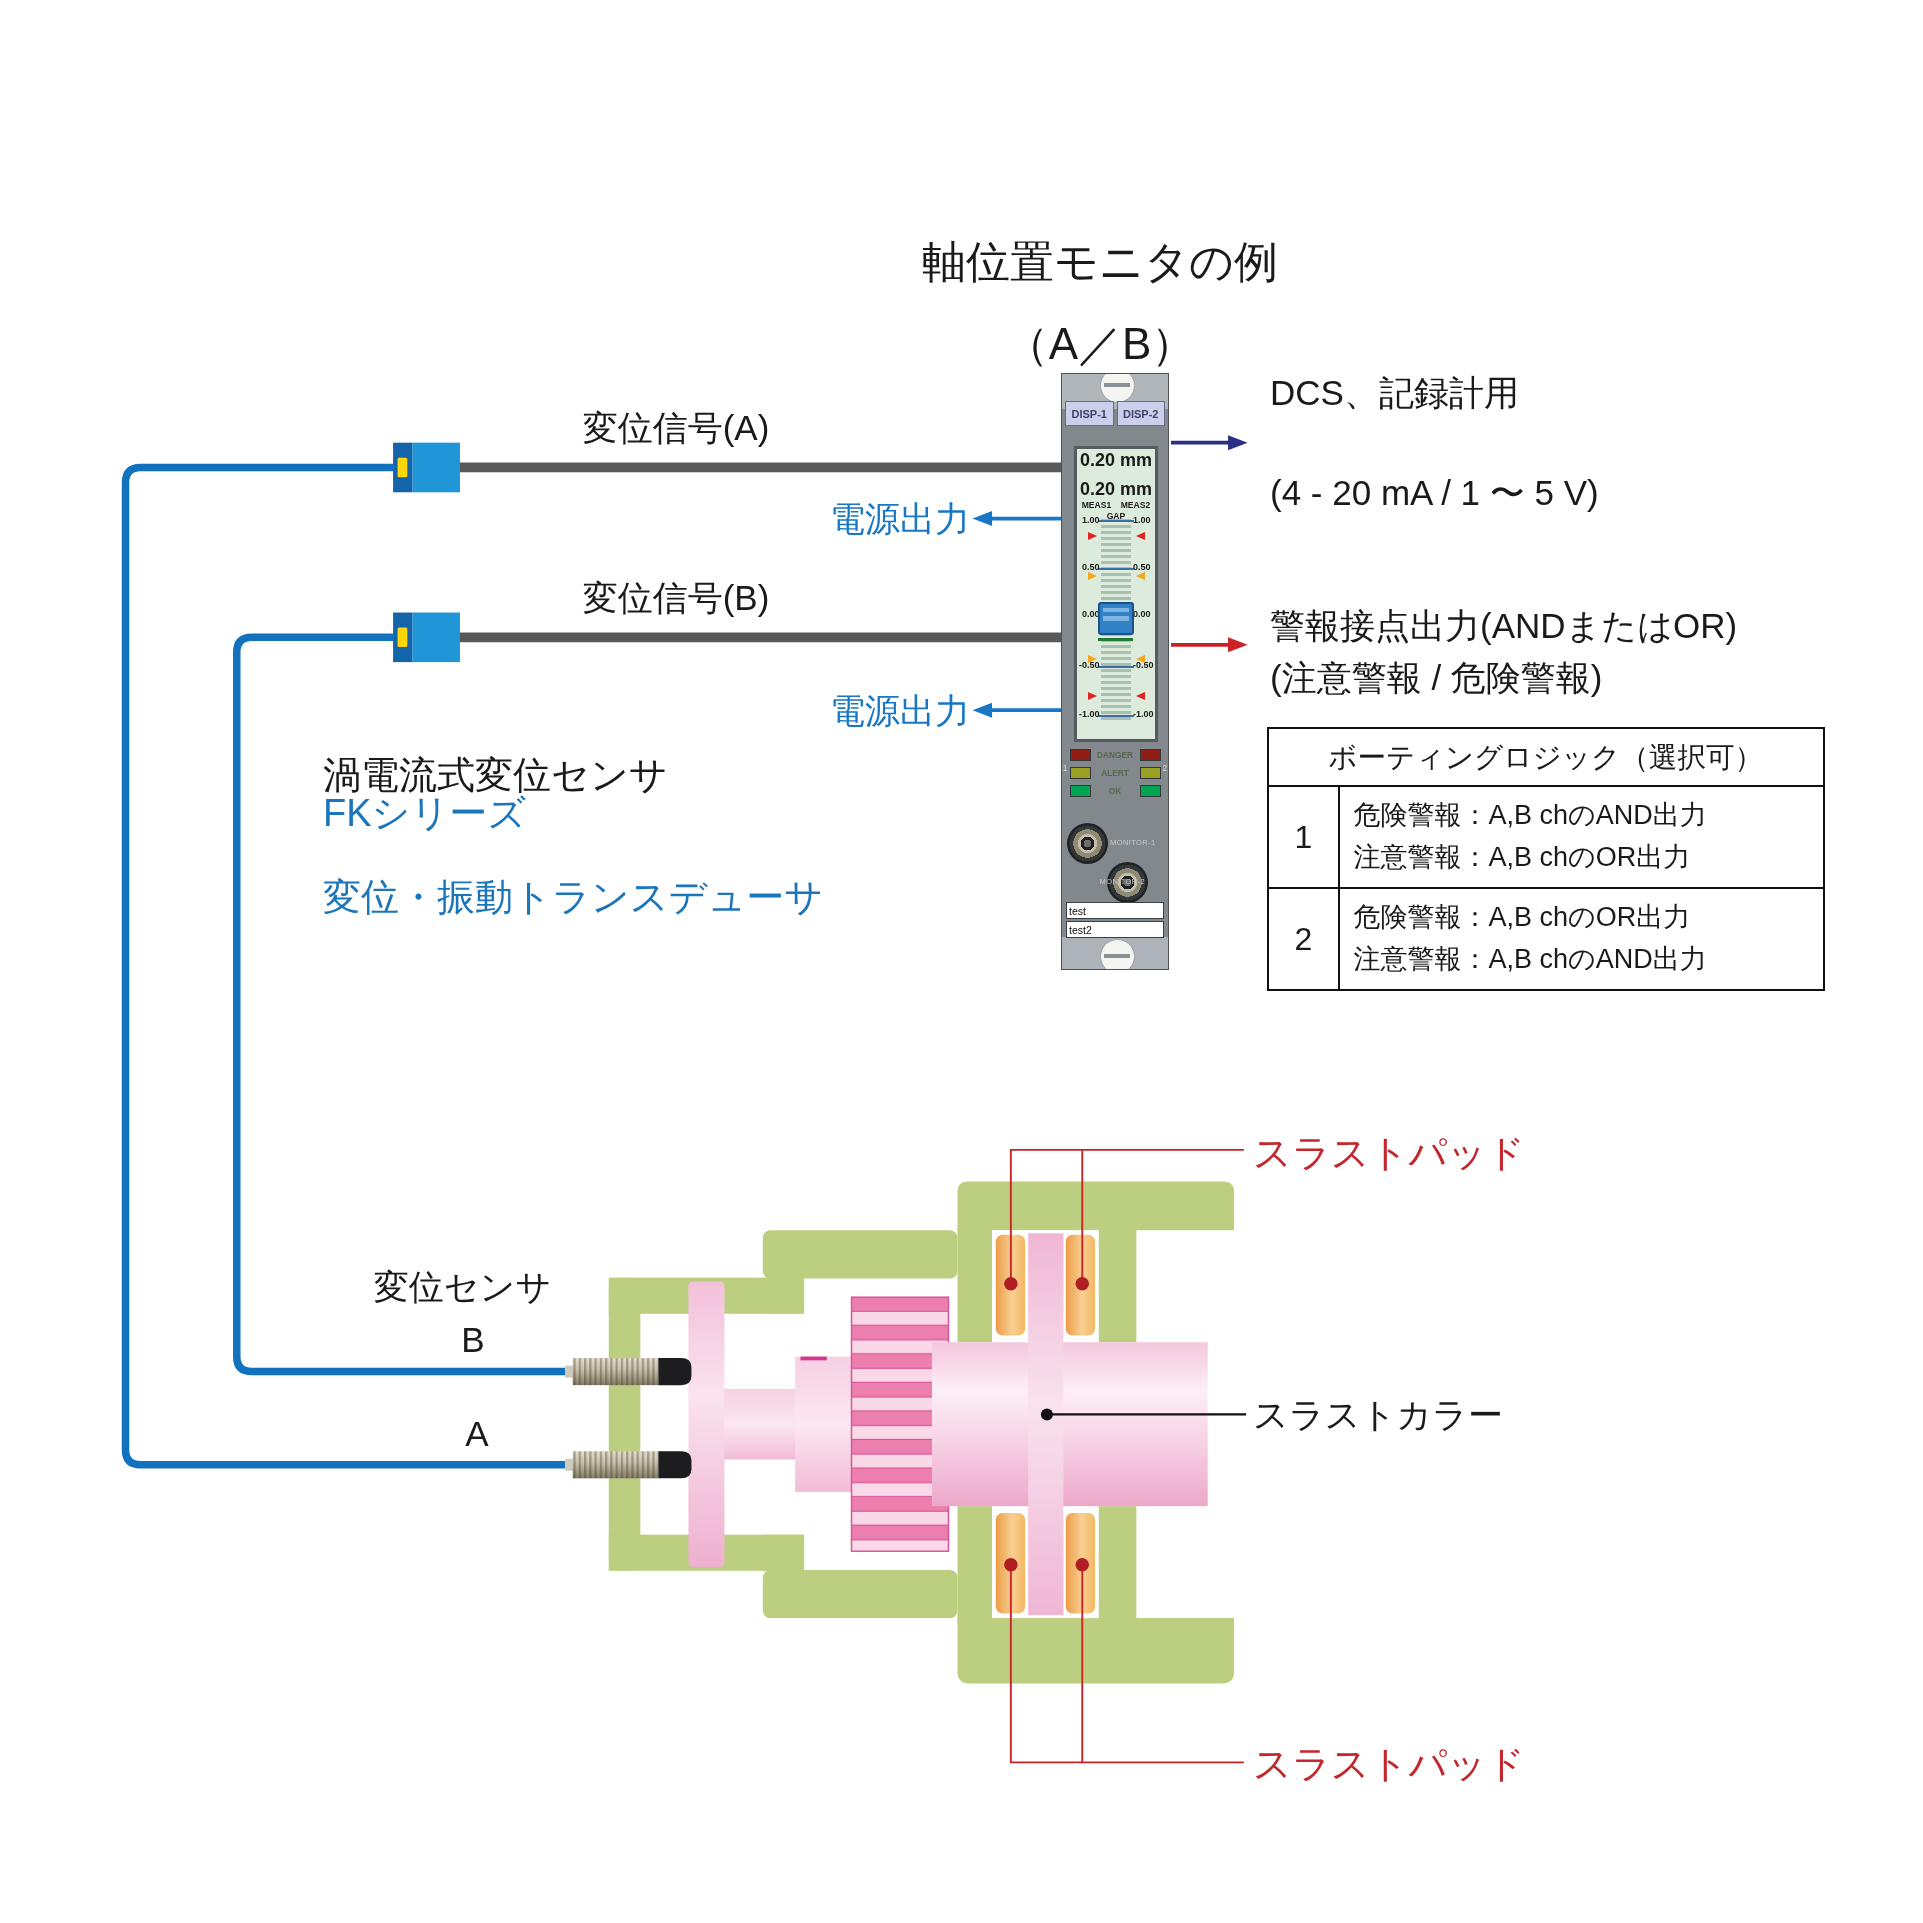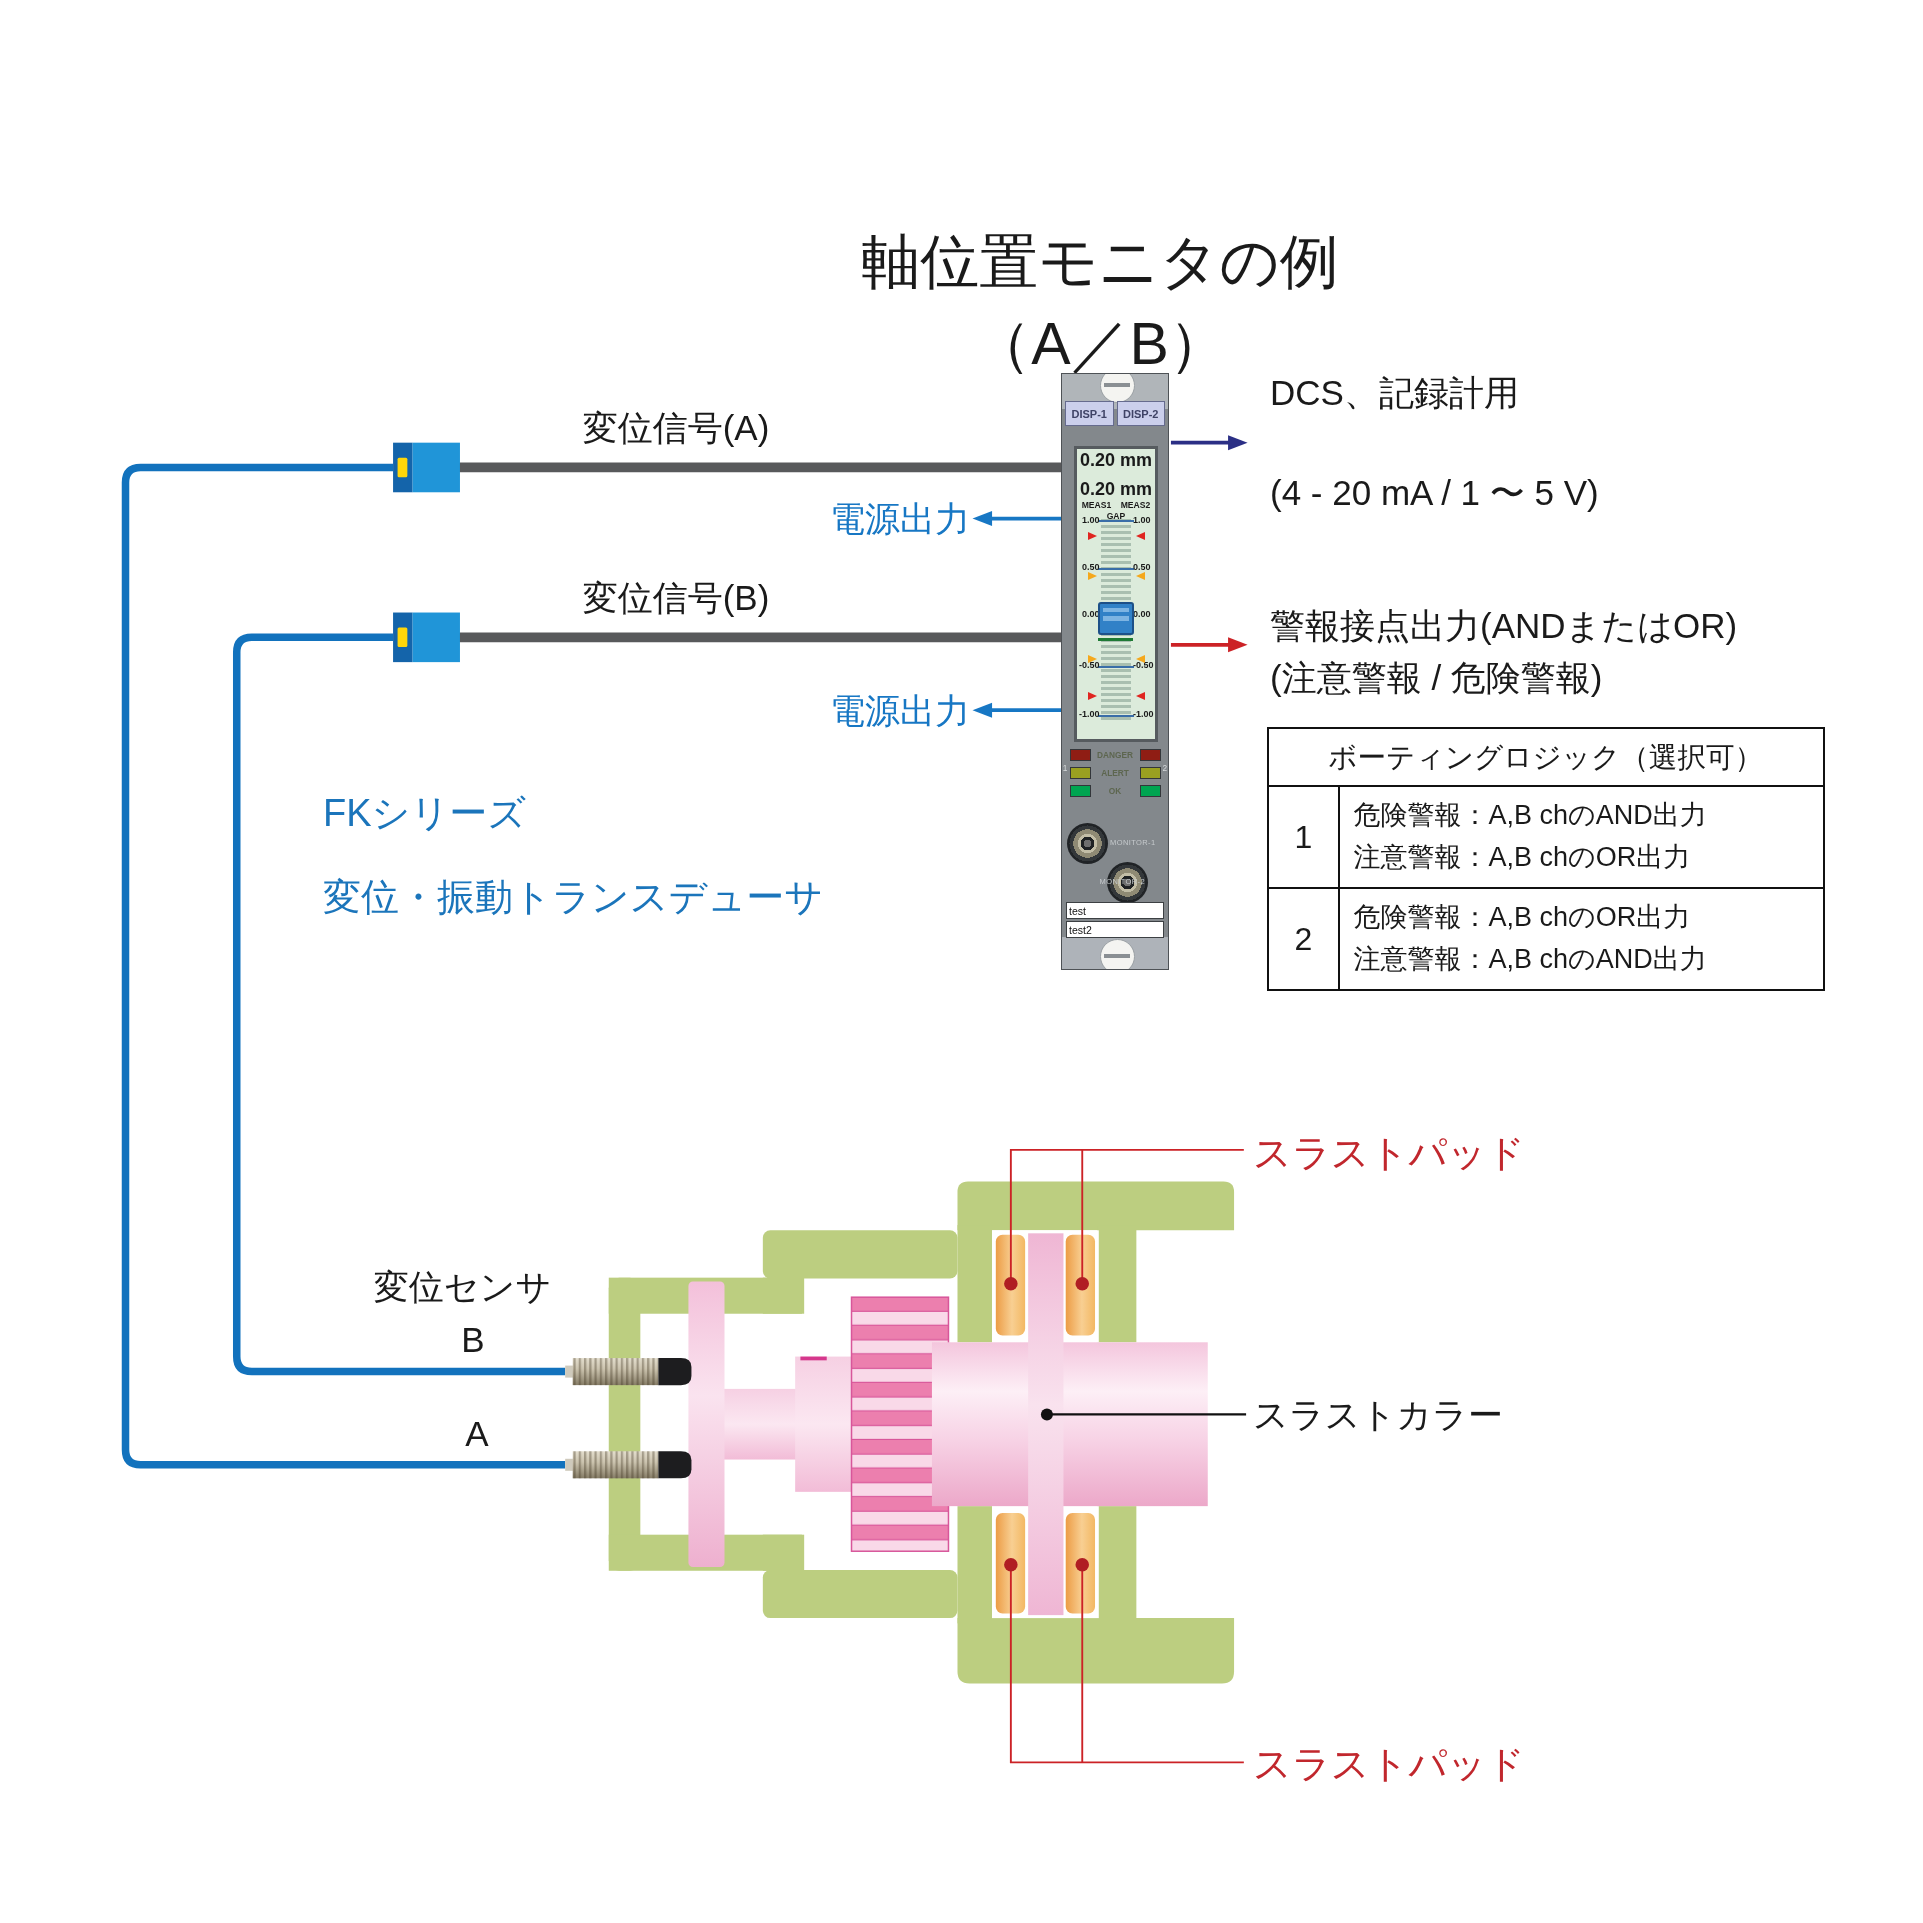--- a/index.html
+++ b/index.html
@@ -1,21 +1,21 @@
 <!DOCTYPE html>
 <html style="font-size:12px"><head>
 <meta charset="utf-8">
 <style>
   html,body{margin:0;padding:0;background:#fff;}
   .page{position:relative;width:1924px;height:1924px;background:#ffffff;overflow:hidden;
         font-family:"Liberation Sans",sans-serif;color:#1a1a1a;}
   .lbl{position:absolute;white-space:nowrap;}
   .c{text-align:center;}
   .r{text-align:right;}
-  .f58{font-size:59px;line-height:50px;text-align:center;}
+  .f58{font-size:44px;line-height:50px;text-align:center;}
   .f50{font-size:38px;line-height:45px;}
   .f46{font-size:35px;line-height:39px;}
   .blue{color:#1777c4;}
   .fkblue{color:#1b75bb;}
   .red{color:#c1272d;}
   svg{position:absolute;left:0;top:0;}
 
   
   .vtable{position:absolute;left:1267px;top:727px;border-collapse:collapse;padding-left:11px;}
   .vtable th,.vtable td{border:2.3px solid #111;background:#fff;}
@@ -228,20 +228,21 @@
   <div class="lbl f46 blue r" style="left:751px;top:499px;width:219px;">電源出力</div>
   <div class="lbl f46 c" style="left:488px;top:578px;width:376px;">変位信号(B)</div>
   <div class="lbl f46 blue r" style="left:751px;top:691px;width:219px;">電源出力</div>
 
   <div class="lbl f46" style="left:1270px;top:373px;">DCS、記録計用</div>
   <div class="lbl f46" style="left:1270px;top:473px;text-align:center;">(4 - 20 mA / 1 〜 5 V)</div>
 
   <div class="lbl f46" style="left:1270px;top:606px;">警報接点出力(ANDまたはOR)</div>
   <div class="lbl f46" style="left:1270px;top:658px;">(注意警報 / 危険警報)</div>
 
+  <div class="lbl f50" style="left:323px;top:753px;">渦電流式変位センサ</div>
   <div class="lbl f50 fkblue" style="left:323px;top:791px;">FKシリーズ</div>
   <div class="lbl f50 fkblue" style="left:323px;top:875px;">変位・振動トランスデューサ</div>
 
   <div class="lbl f46 c" style="left:331px;top:1267px;width:263px;">変位センサ</div>
   <div class="lbl f46 c" style="left:398px;top:1320px;width:150px;">B</div>
   <div class="lbl f46 c" style="left:402px;top:1414px;width:150px;">A</div>
 
   <div class="lbl f50 red" style="left:1253px;top:1131px;">スラストパッド</div>
   <div class="lbl f50 red" style="left:1253px;top:1742px;">スラストパッド</div>
   <div class="lbl f46" style="left:1253px;top:1395px;">スラストカラー</div>

